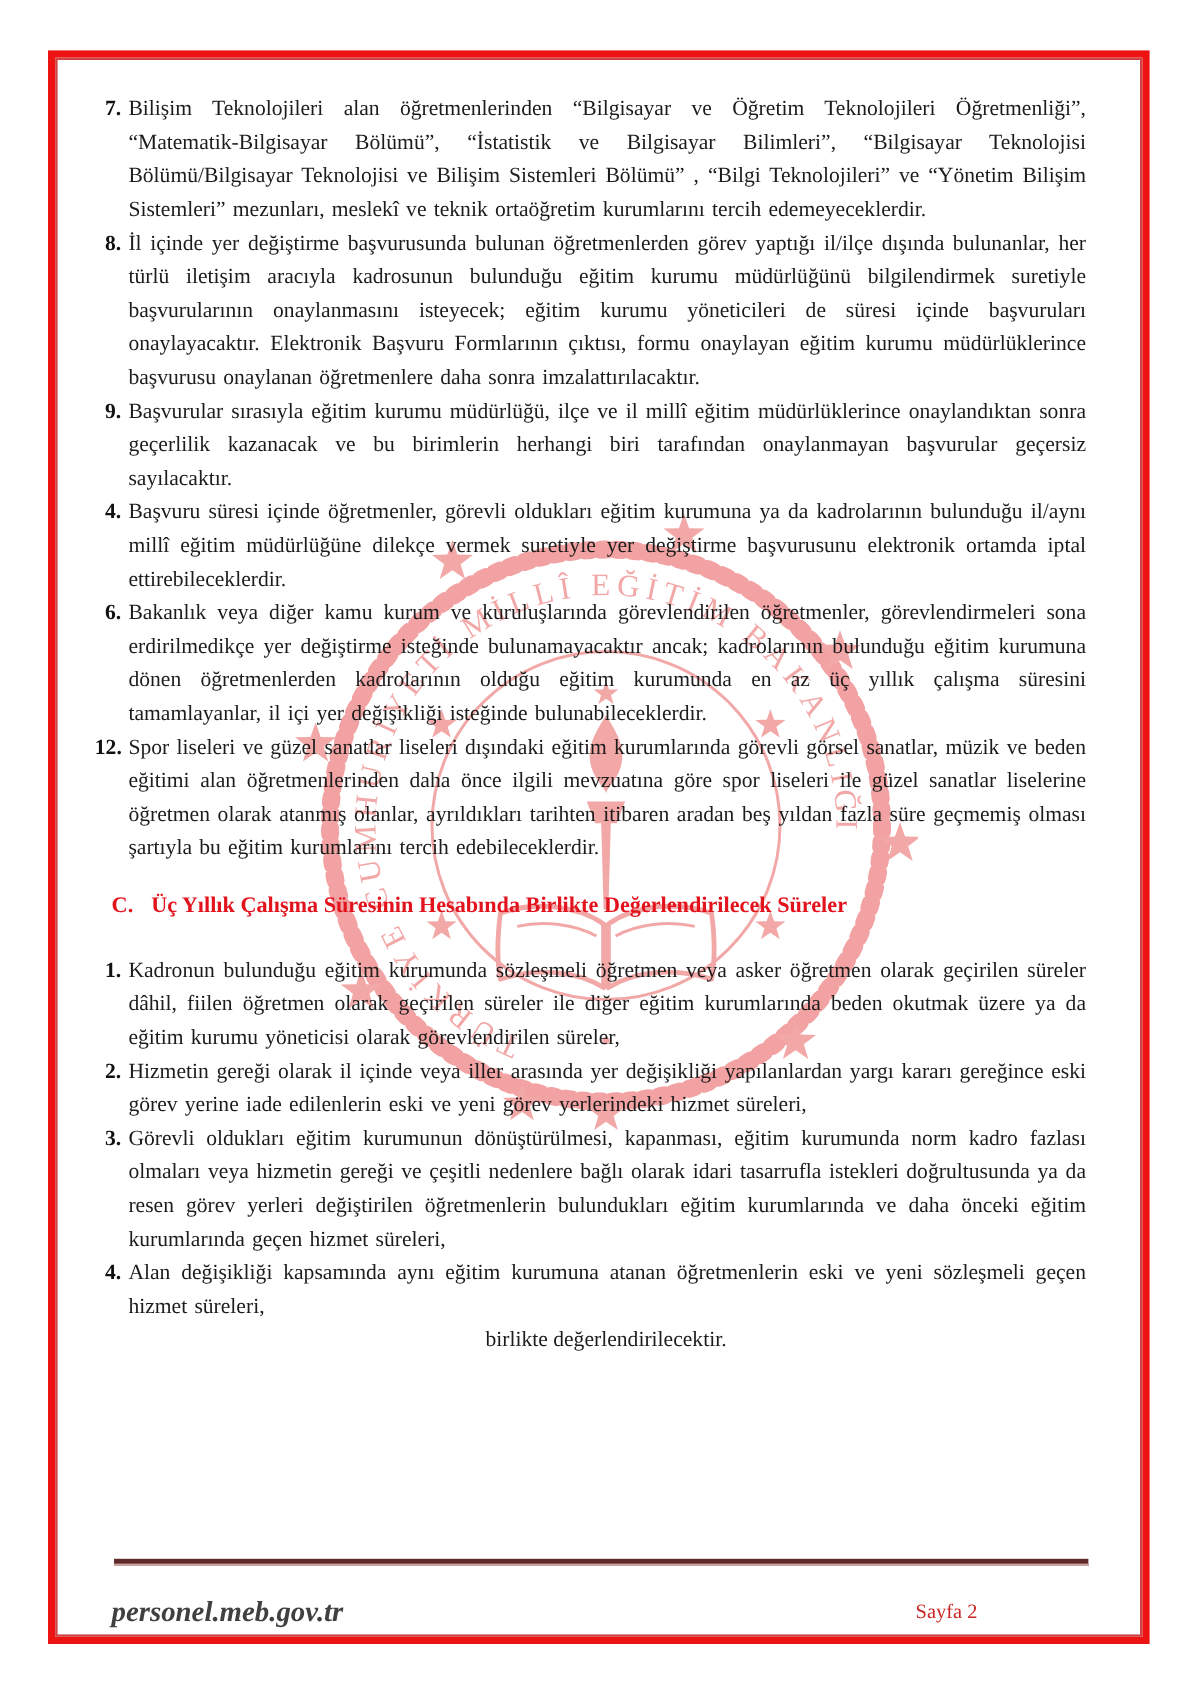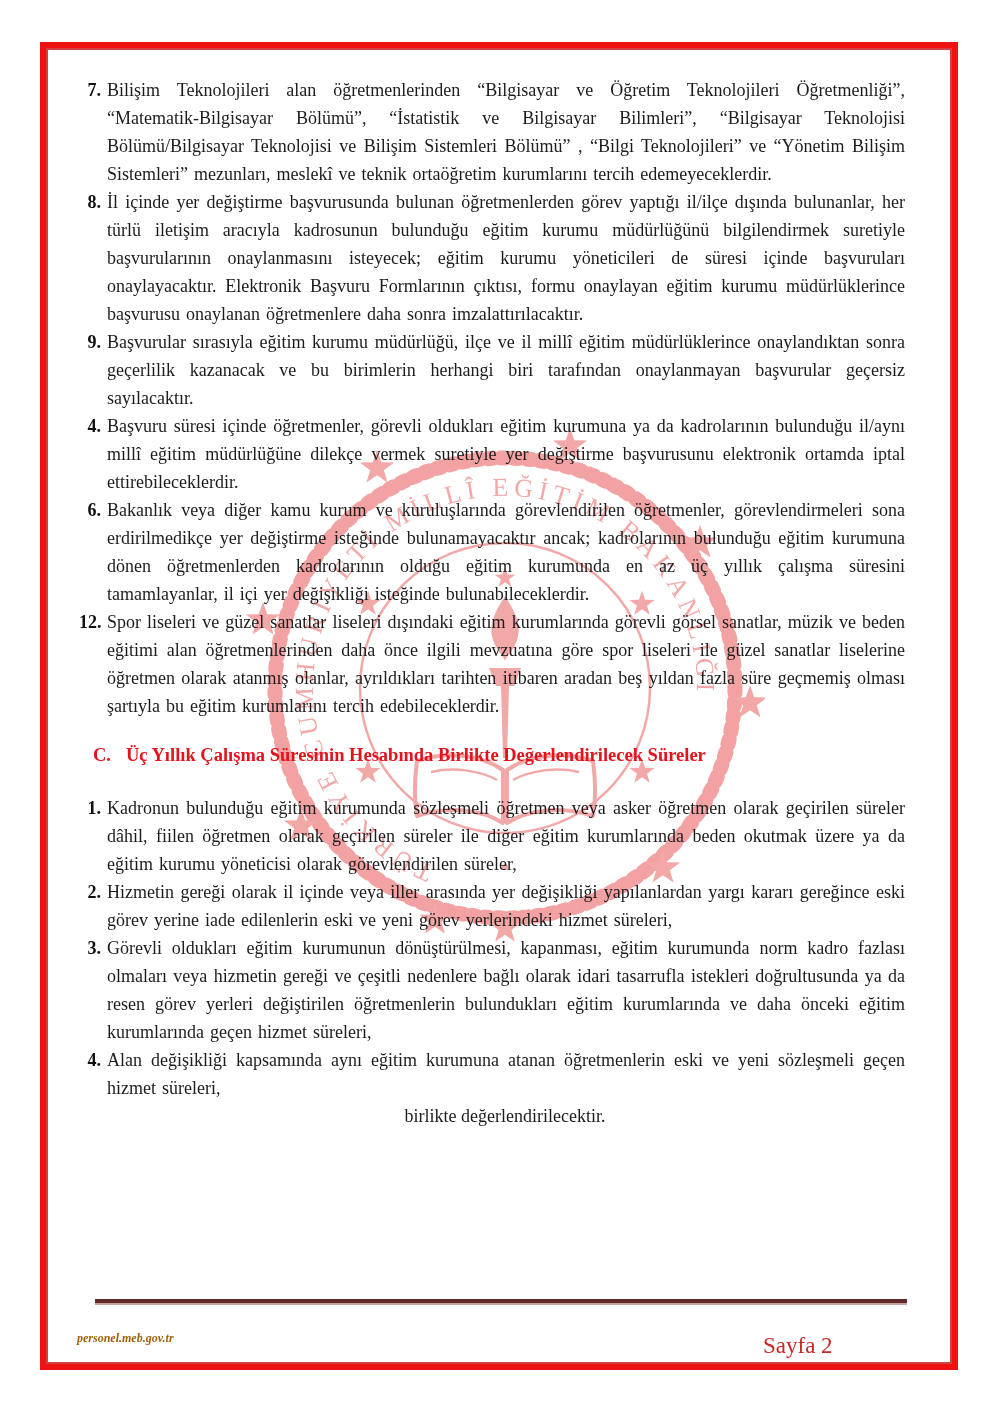--- a/index.html
+++ b/index.html
@@ -67,32 +67,32 @@
   .footer-rule {
     position: absolute;
     left: 95px; top: 1299px;
     width: 812px; height: 4px;
     background: #5e2929;
     border-bottom: 2px solid #c9a2a2;
     z-index: 2;
   }
   .footer-site {
     position: absolute;
-    left: 77px; top: 1331px;
-    font-size: 12px;
+    left: 93px; top: 1331px;
+    font-size: 24px;
     font-weight: bold;
     font-style: italic;
-    color: #a16207;
+    color: #404040;
     z-index: 2;
     text-decoration: none;
   }
   .footer-page {
     position: absolute;
     left: 763px; top: 1333px;
-    font-size: 23px;
+    font-size: 17px;
     color: #ca2626;
     z-index: 2;
   }
 </style>
 </head>
 <body>
 
 <div class="page">
 
   <div class="frame-outer">

